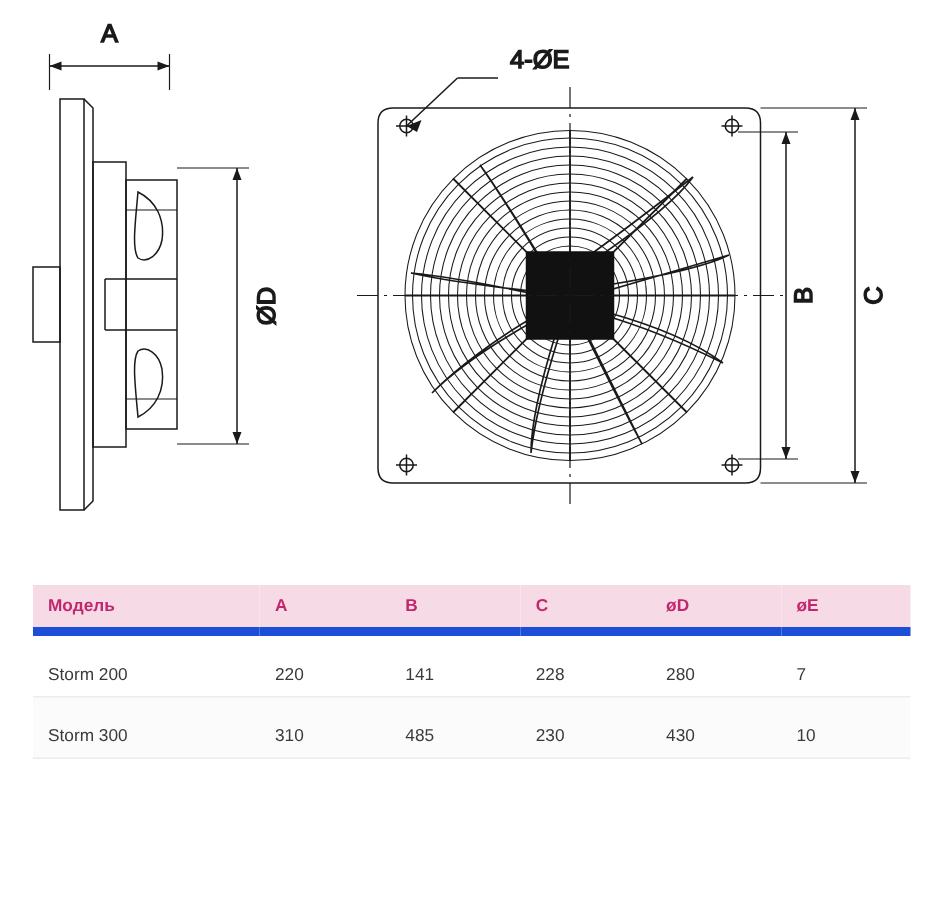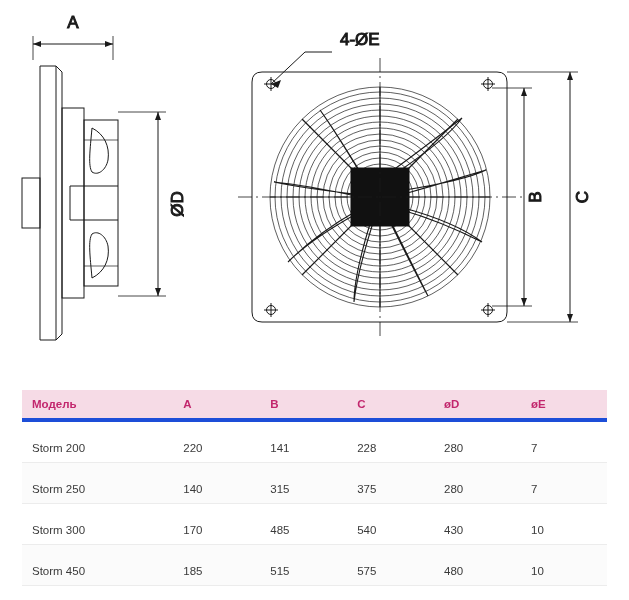--- a/index.html
+++ b/index.html
@@ -64,21 +64,21 @@
   #spec-table tbody tr:nth-child(odd) {
     background: #ffffff;
   }
   #spec-table tbody tr:nth-child(even) {
     background: #fbfbfb;
   }
   #spec-table tbody tr {
     border-bottom: 1px solid #ececec;
   }
   #spec-table thead tr {
-    border-bottom: 4px solid #1d4ed8;
+    border-bottom: 6px solid #1d4ed8;
   }
   .col-model { width: 160px; }
   .col-num { width: 85px; }
 </style>
 </head>
 <body>
 
 <div id="page">
 
   <div id="drawing">
@@ -241,39 +241,23 @@
     <tbody>
       <tr>
         <td>Storm 200</td>
         <td>220</td>
         <td>141</td>
         <td>228</td>
         <td>280</td>
         <td>7</td>
       </tr>
       <tr>
-        <td>Storm 250</td>
-        <td>140</td>
-        <td>315</td>
-        <td>375</td>
-        <td>280</td>
-        <td>7</td>
-      </tr>
-      <tr>
         <td>Storm 300</td>
-        <td>170</td>
+        <td>310</td>
         <td>485</td>
-        <td>540</td>
+        <td>230</td>
         <td>430</td>
-        <td>10</td>
-      </tr>
-      <tr>
-        <td>Storm 450</td>
-        <td>185</td>
-        <td>515</td>
-        <td>575</td>
-        <td>480</td>
         <td>10</td>
       </tr>
     </tbody>
   </table>
 
 </div>
 
 </body></html>

